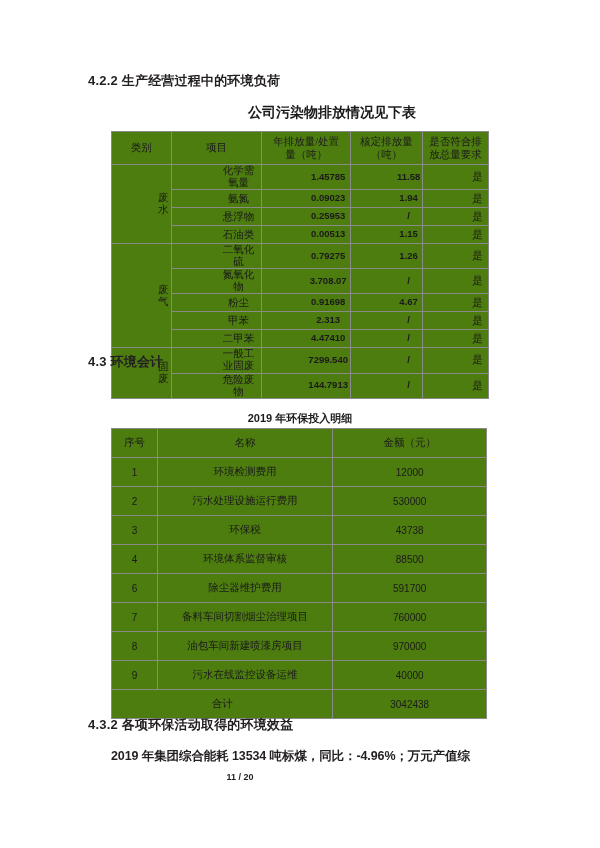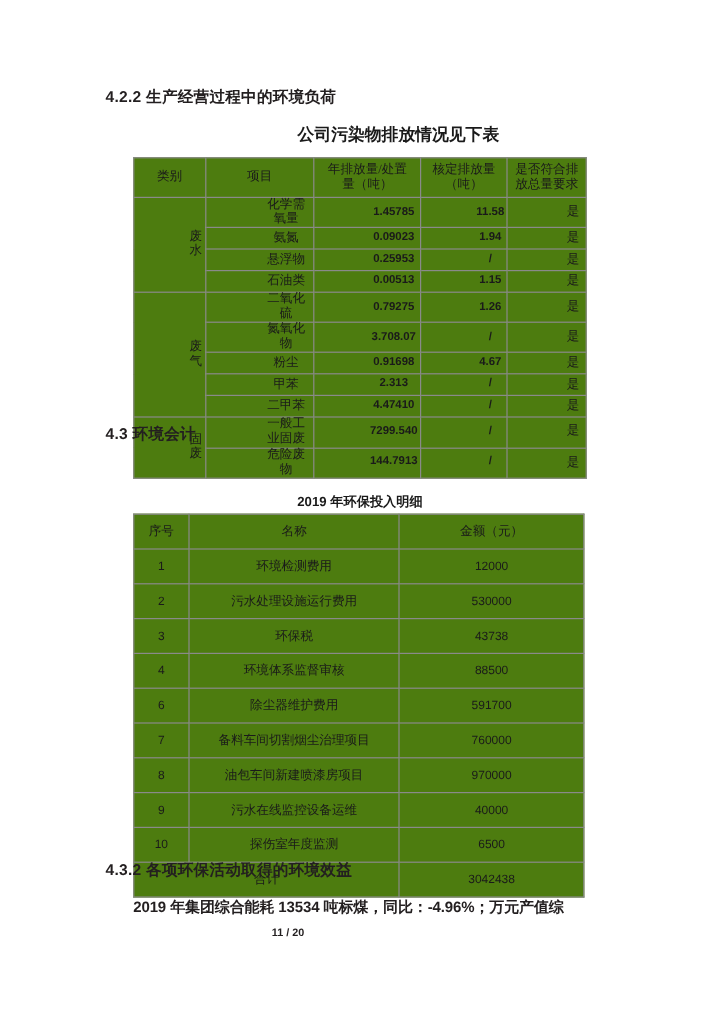--- a/index.html
+++ b/index.html
@@ -314,25 +314,20 @@
         <td class="num">8</td>
         <td>油包车间新建喷漆房项目</td>
         <td class="num">970000</td>
       </tr>
       <tr>
         <td class="num">9</td>
         <td>污水在线监控设备运维</td>
         <td class="num">40000</td>
       </tr>
       <tr>
-        <td class="num">10</td>
-        <td>探伤室年度监测</td>
-        <td class="num">6500</td>
-      </tr>
-      <tr>
         <td colspan="2">合计</td>
         <td class="num">3042438</td>
       </tr>
     </tbody>
   </table>
 
   <div class="heading h-432">4.3.2 各项环保活动取得的环境效益</div>
 
   <div class="body-line">2019 年集团综合能耗 13534 吨标煤，同比：-4.96%；万元产值综</div>
 

